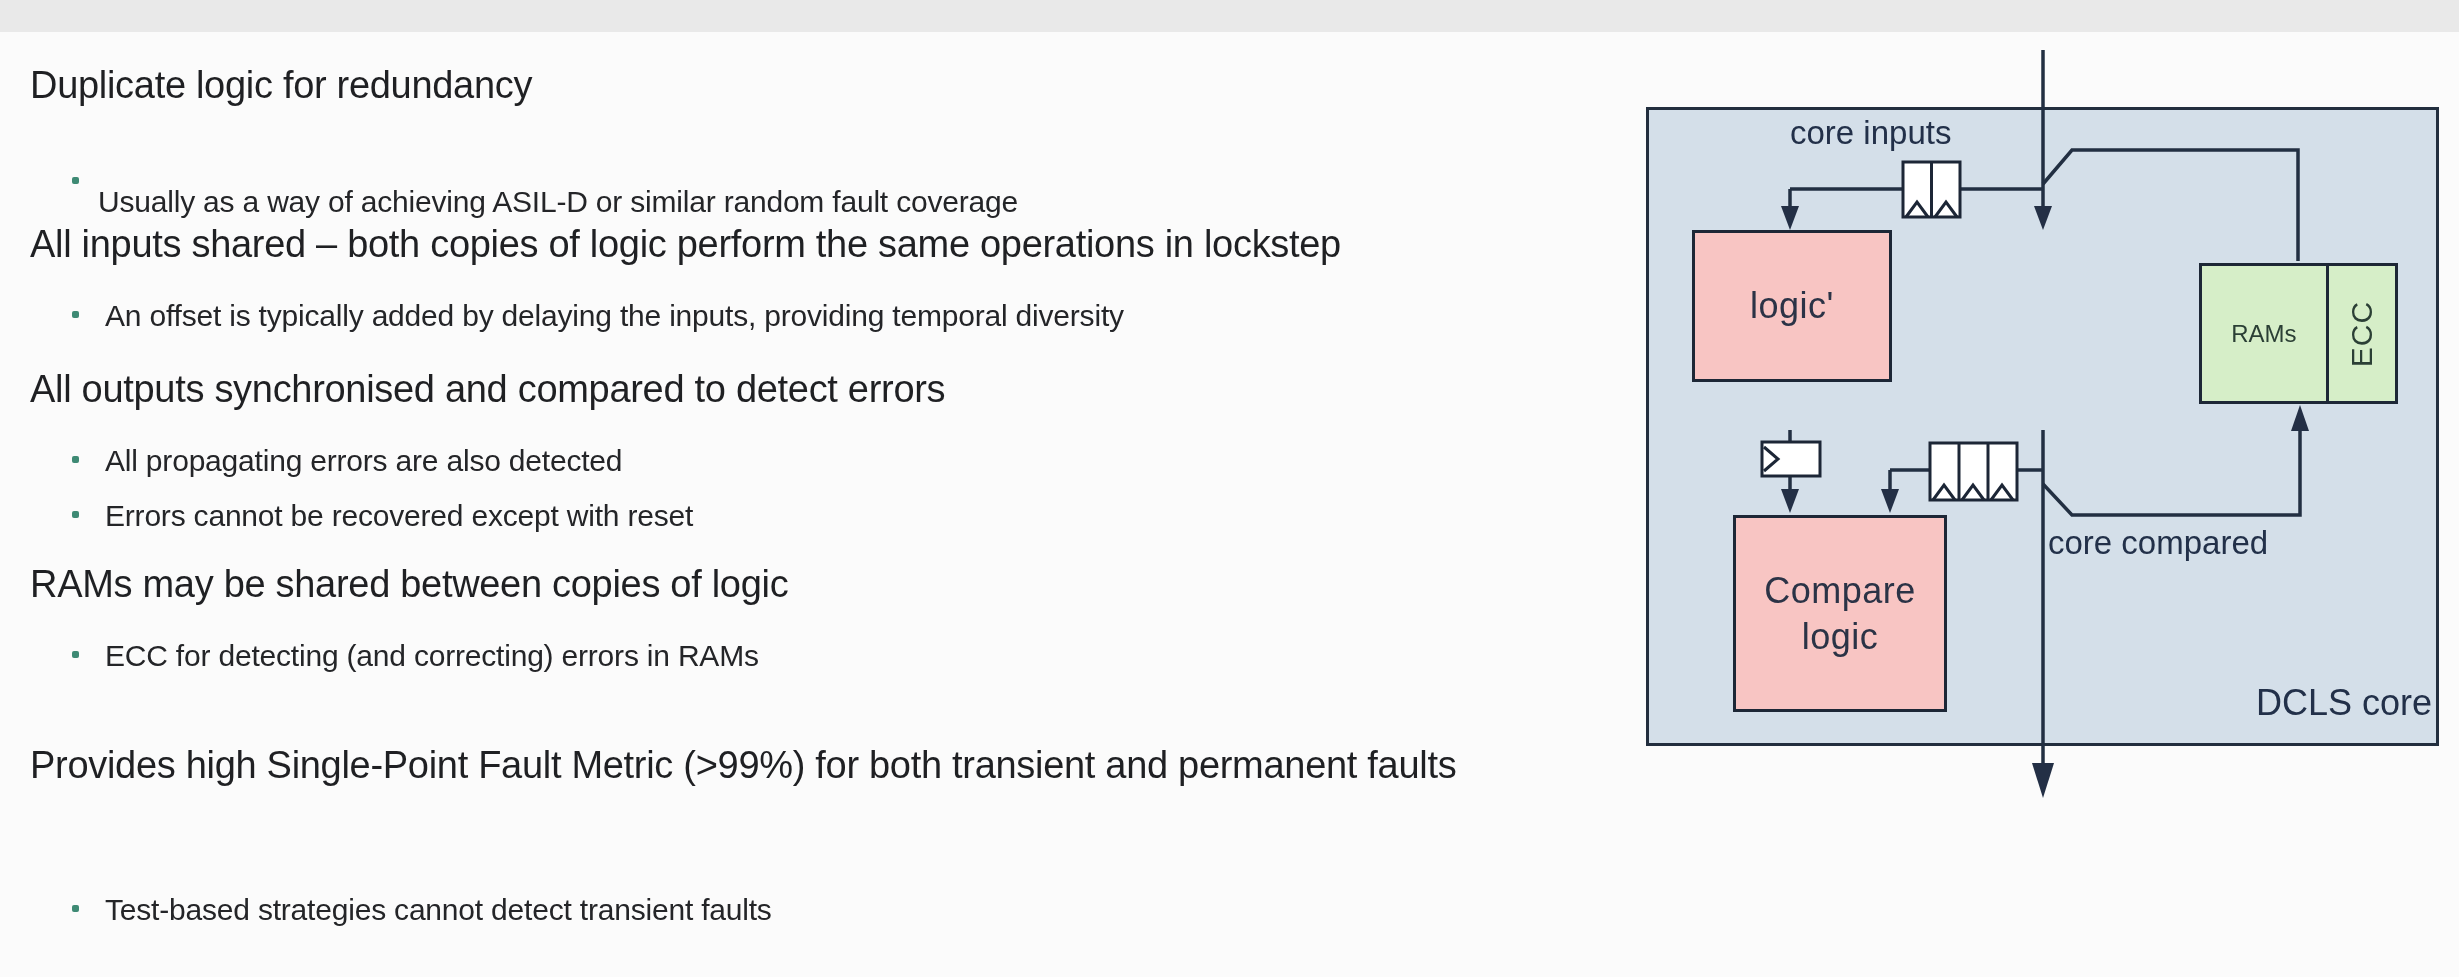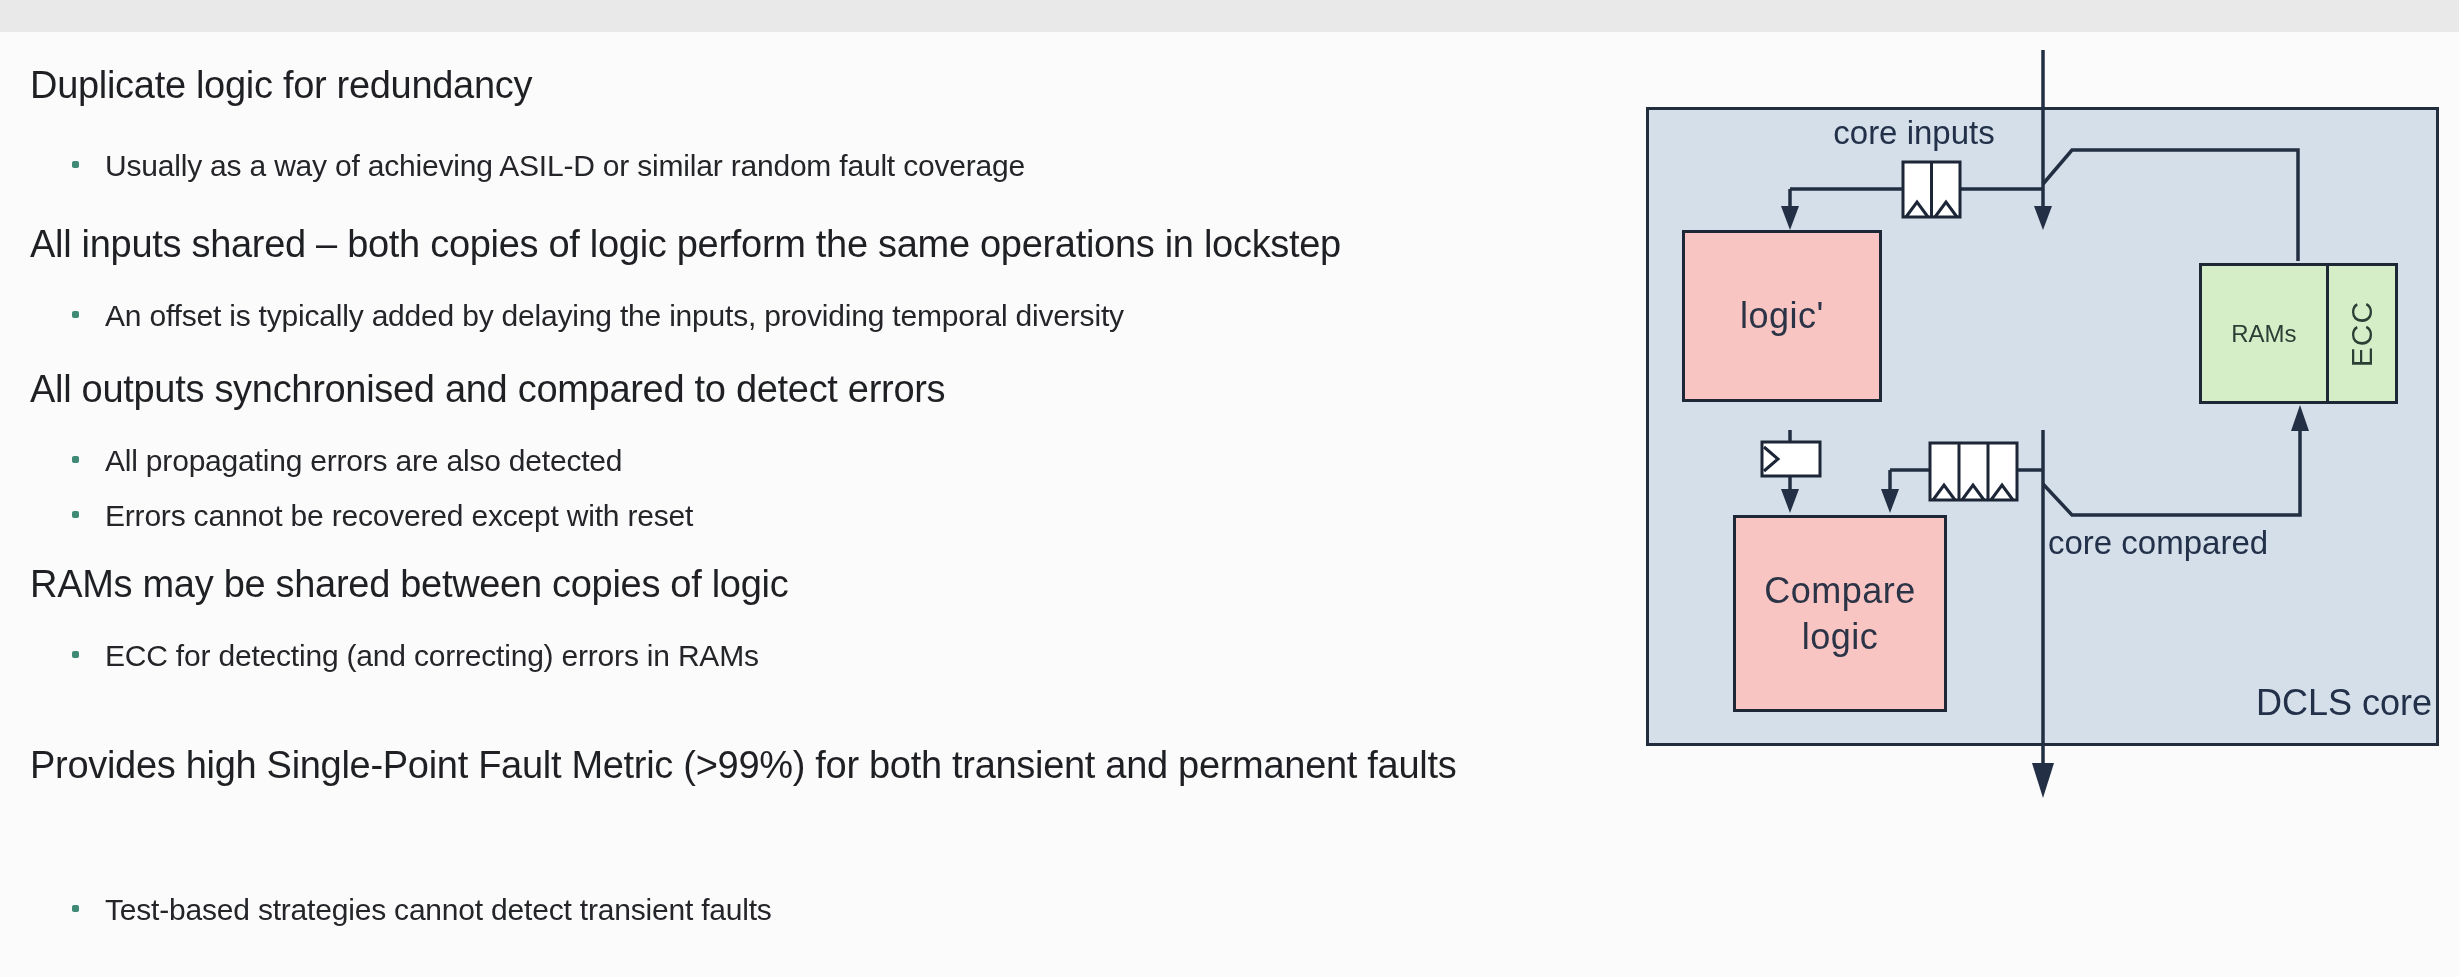--- a/index.html
+++ b/index.html
@@ -21,46 +21,46 @@
     position:absolute;left:6px;top:75px;width:793px;height:639px;box-sizing:border-box;
     background:#d4dfe9;border:3px solid #222e3e;
   }
   .block{
     position:absolute;box-sizing:border-box;border:3px solid #1d2736;
     display:flex;align-items:center;justify-content:center;text-align:center;
     font-size:36px;color:#2b3346;letter-spacing:0.5px;
   }
   .pink{background:#f8c5c3;}
   .green{background:#d6eec8;}
-  .b-logic-prime{left:42px;top:198px;width:200px;height:172px;}
+  .b-logic-prime{left:52px;top:198px;width:200px;height:152px;}
   .b-logic{left:305px;top:200px;width:200px;height:198px;}
   .b-compare{left:93px;top:483px;width:214px;height:197px;line-height:46px;padding:0 20px;}
   .rams-group{position:absolute;left:559px;top:231px;width:199px;height:141px;box-sizing:border-box;
     border:3px solid #1d2736;display:flex;}
   .rams-cell{flex:1 1 auto;background:#d6eec8;display:flex;align-items:center;justify-content:center;
     font-size:24px;color:#2b3f35;}
   .ecc-cell{flex:0 0 55px;background:#d6eec8;border-left:3px solid #1d2736;
     display:flex;align-items:center;justify-content:center;}
   .ecc-text{transform:rotate(-90deg);font-size:30px;letter-spacing:1px;color:#2b3f35;}
   .dlabel{position:absolute;font-size:33px;color:#223049;white-space:nowrap;}
-  .lbl-core-inputs{left:150px;top:82px;width:248px;text-align:center;}
+  .lbl-core-inputs{left:150px;top:82px;width:248px;text-align:left;}
   .lbl-core-outputs{left:408px;top:492px;}
   .lbl-dcls-core{left:550px;top:650px;width:242px;text-align:right;font-size:36px;}
   .wires{position:absolute;left:0;top:0;width:819px;height:800px;pointer-events:none;}
 </style>
 </head>
 <body>
 
 <div class="screen">
 
   <div class="text-col">
 
     <div class="tblock h" style="top:22px;">Duplicate logic for redundancy</div>
 
-    <div class="brow" style="top:116px;">
+    <div class="brow" style="top:132px;flex-direction:column;">
       <span class="bdot"></span>
       <span class="btext">Usually as a way of achieving ASIL-D or similar random fault coverage</span>
     </div>
 
     <div class="tblock h" style="top:181px;">All inputs shared – both copies of logic perform the same operations in lockstep</div>
 
     <div class="brow" style="top:266px;">
       <span class="bdot"></span>
       <span class="btext">An offset is typically added by delaying the inputs, providing temporal diversity</span>
     </div>

